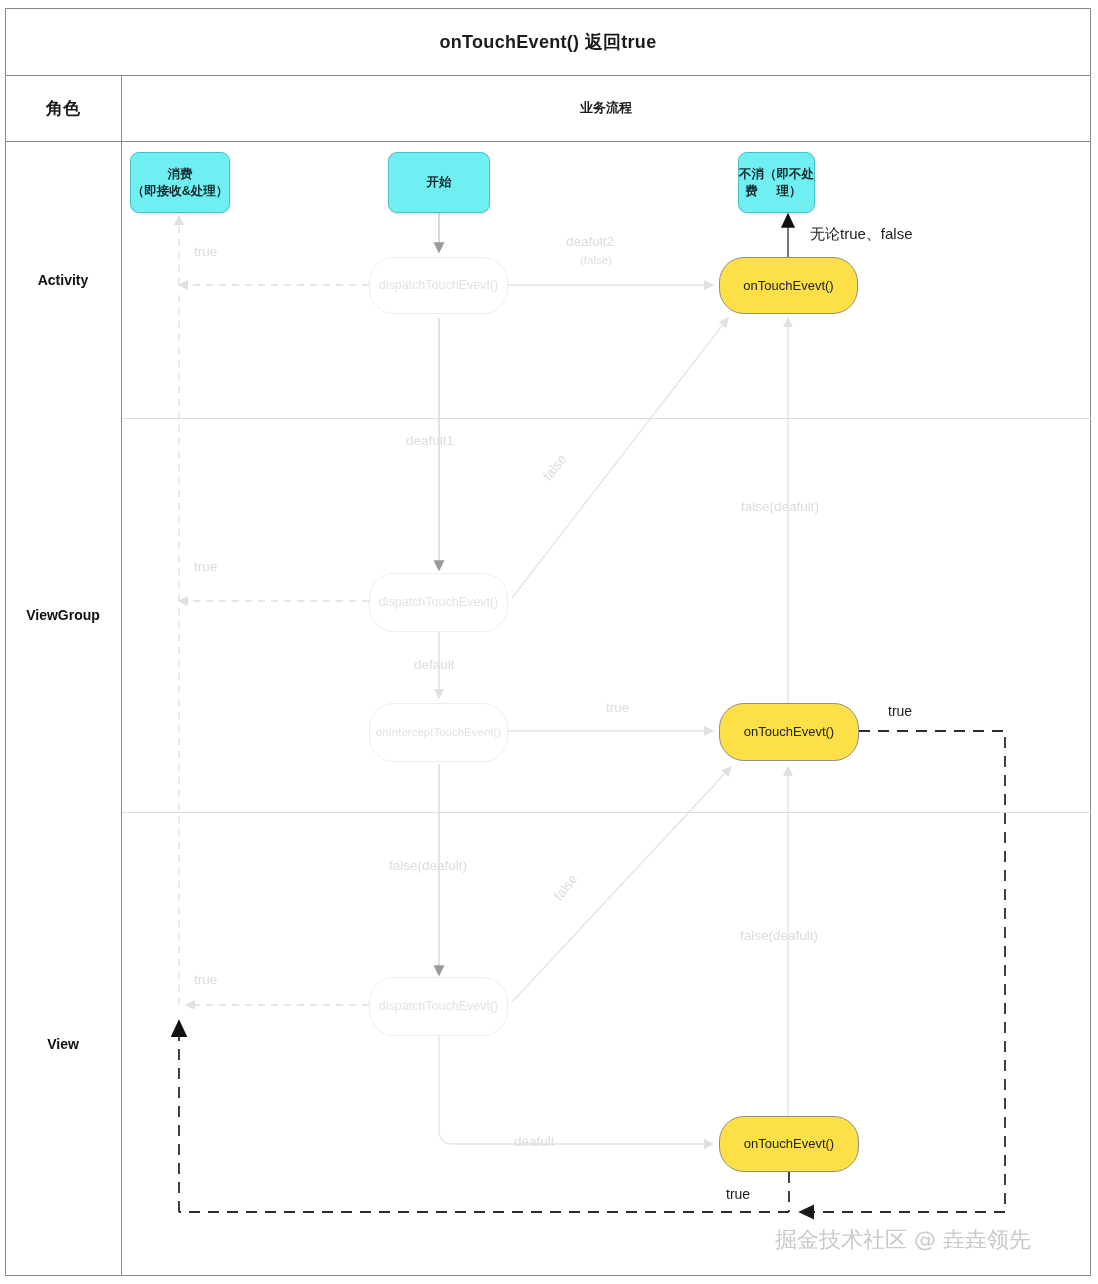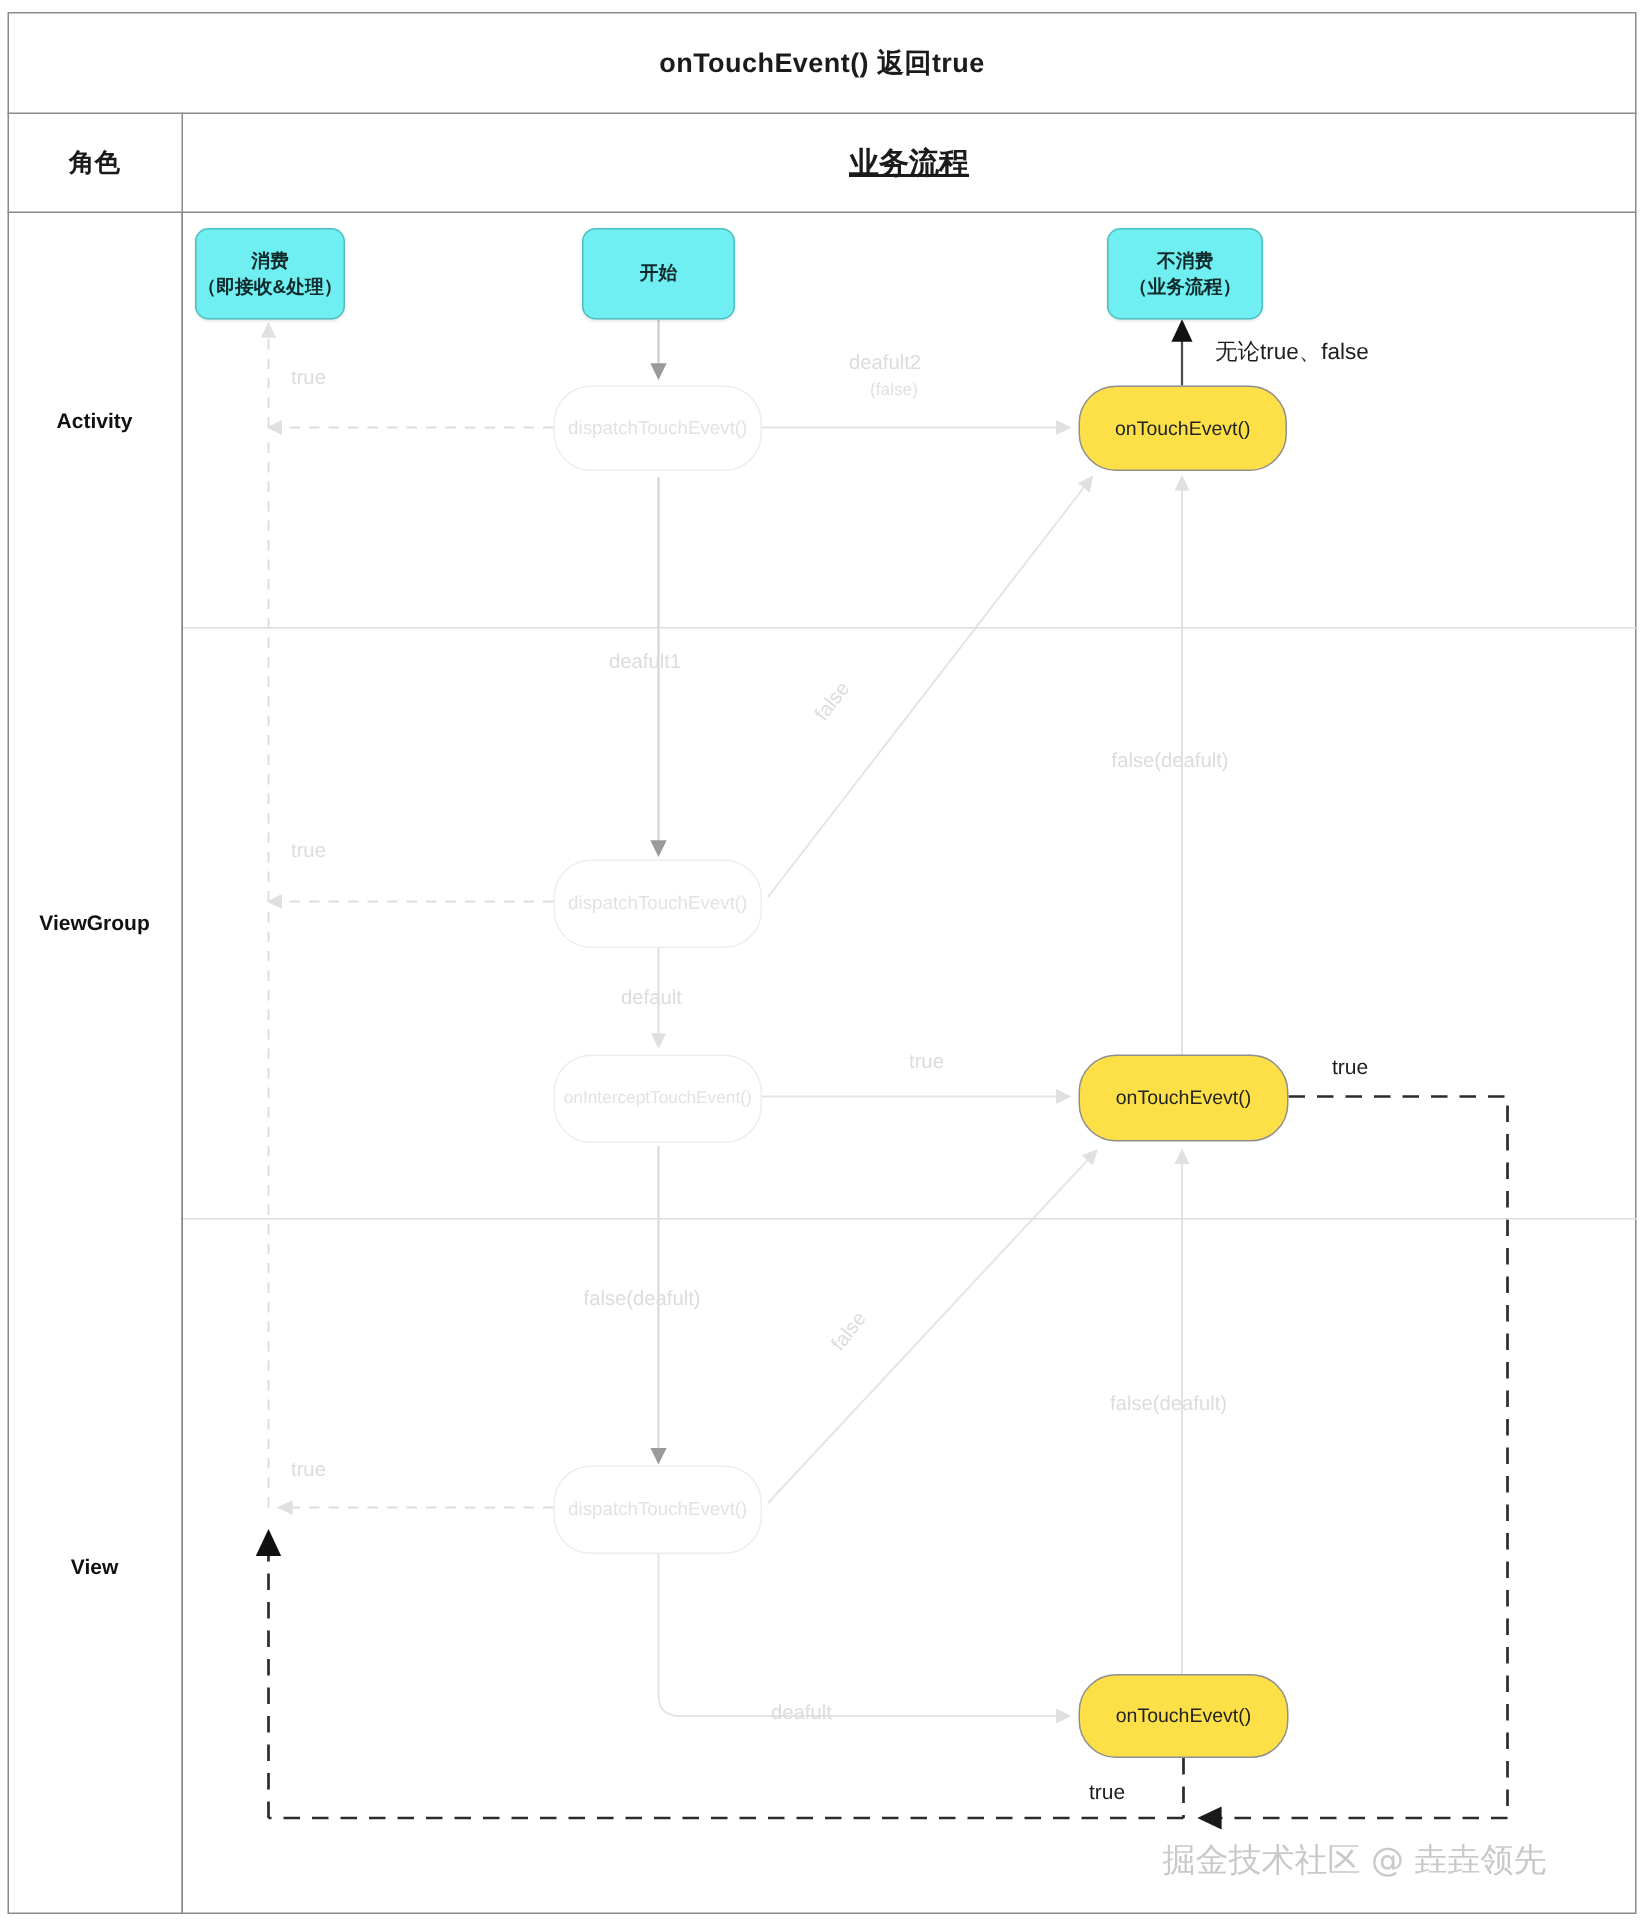--- a/index.html
+++ b/index.html
@@ -14,21 +14,21 @@
 
   .title-bar{position:absolute;left:5px;top:8px;width:1086px;height:67px;
              display:flex;align-items:center;justify-content:center;}
   .title-bar span{font-size:18px;font-weight:700;color:#1b1b1b;letter-spacing:.3px;}
 
   .hdr-role{position:absolute;left:5px;top:75px;width:116px;height:66px;
             display:flex;align-items:center;justify-content:center;}
   .hdr-role span{font-size:17px;font-weight:700;color:#1b1b1b;}
   .hdr-flow{position:absolute;left:121px;top:75px;width:970px;height:66px;
             display:flex;align-items:center;justify-content:center;}
-  .hdr-flow span{font-size:20px;font-weight:700;color:#1b1b1b;text-decoration:underline;}
+  .hdr-flow span{font-size:13px;font-weight:700;color:#1b1b1b;}
 
   .rowlabel{position:absolute;left:5px;width:116px;display:flex;align-items:center;justify-content:center;}
   .rowlabel span{font-size:14px;font-weight:700;color:#111;}
 
   
   .node{position:absolute;box-sizing:border-box;display:flex;align-items:center;
         justify-content:center;text-align:center;line-height:1.35;border-radius:25px;}
   .cyan{background:#6FEFF2;border:1px solid #4bbfc4;border-radius:9px;
         color:#102a2b;font-size:12.5px;font-weight:600;
         box-shadow:0 1px 2px rgba(0,0,0,.12);}
@@ -143,23 +143,23 @@
 
   <div class="node cyan" style="left:130px;top:152px;width:100px;height:61px;flex-direction:column;">
     <div>消费</div>
     <div>（即接收&amp;处理）</div>
   </div>
 
   <div class="node cyan" style="left:388px;top:152px;width:102px;height:61px;">
     <div>开始</div>
   </div>
 
-  <div class="node cyan" style="left:738px;top:152px;width:104px;height:61px;flex-direction:column;">
+  <div class="node cyan" style="left:738px;top:152px;width:77px;height:61px;">
     <div>不消费</div>
-    <div>（业务流程）</div>
+    <div>（即不处理）</div>
   </div>
 
   <div class="node boxfaint" style="left:369px;top:257px;width:139px;height:57px;">
     <span>dispatchTouchEvevt()</span>
   </div>
   <div class="node boxdark" style="left:719px;top:257px;width:139px;height:57px;">
     <span>onTouchEvevt()</span>
   </div>
 
   <div class="node boxfaint" style="left:369px;top:573px;width:139px;height:59px;">

